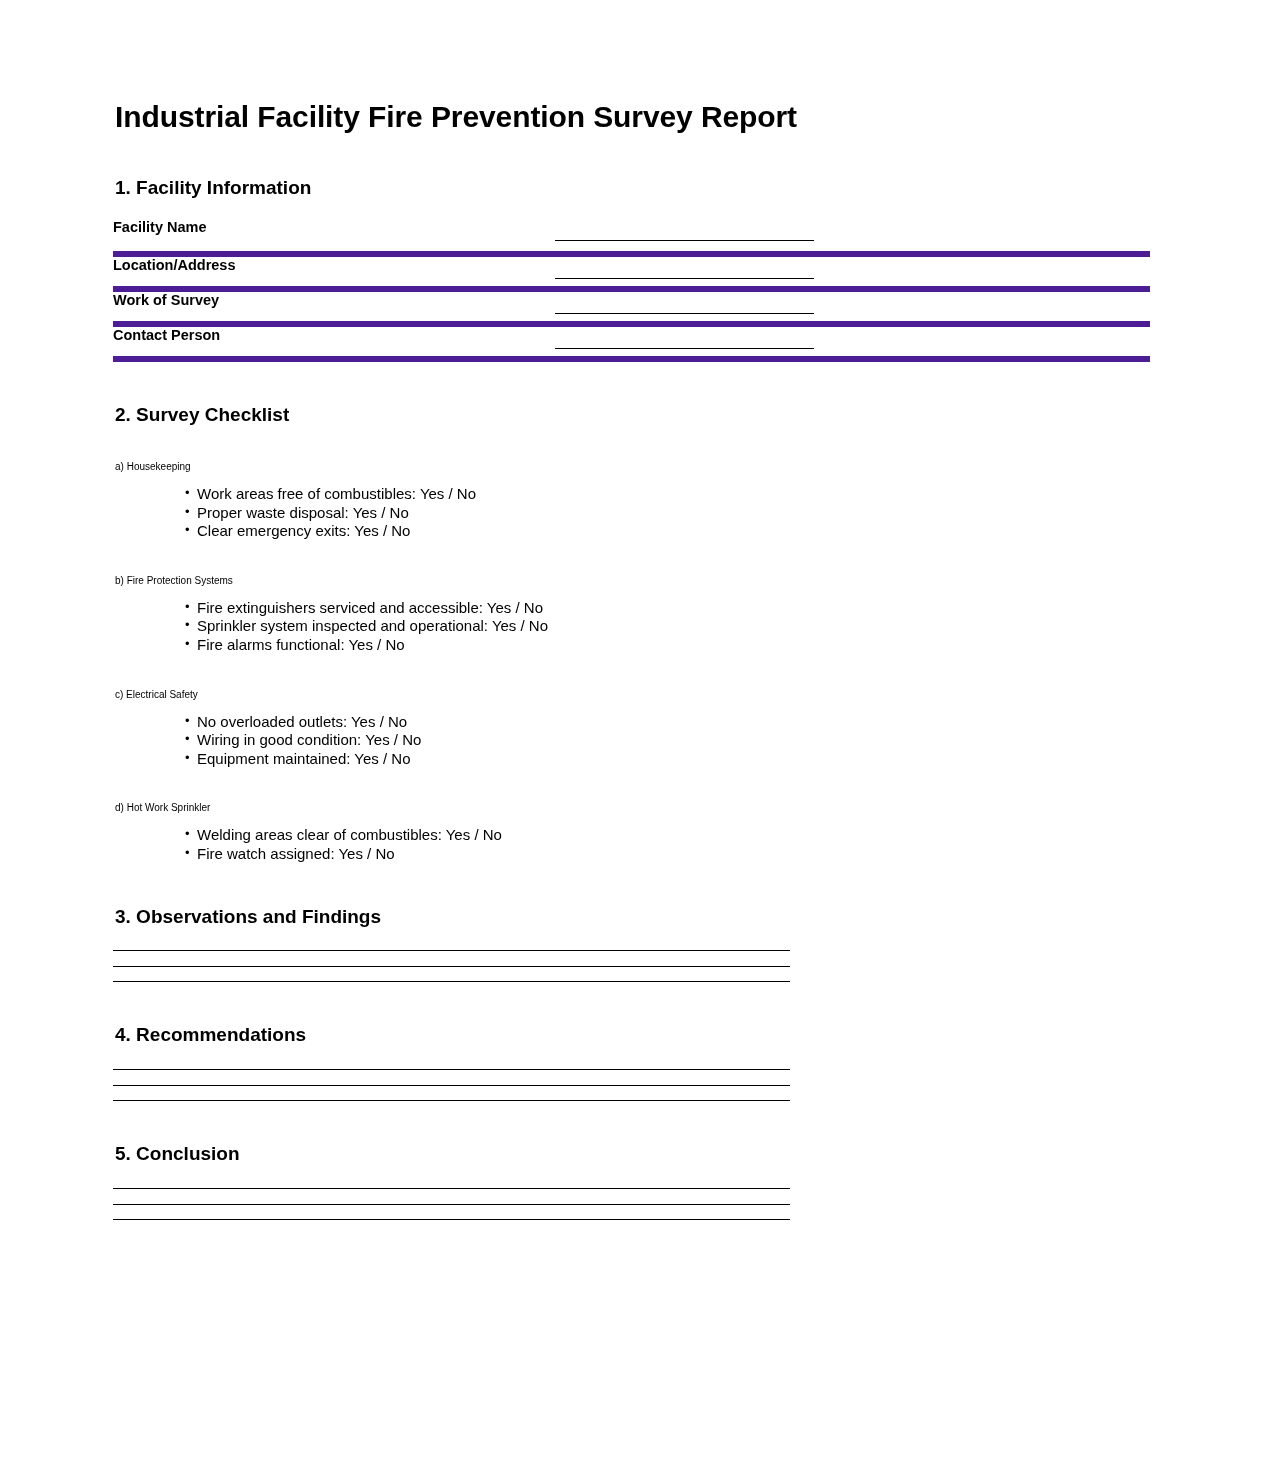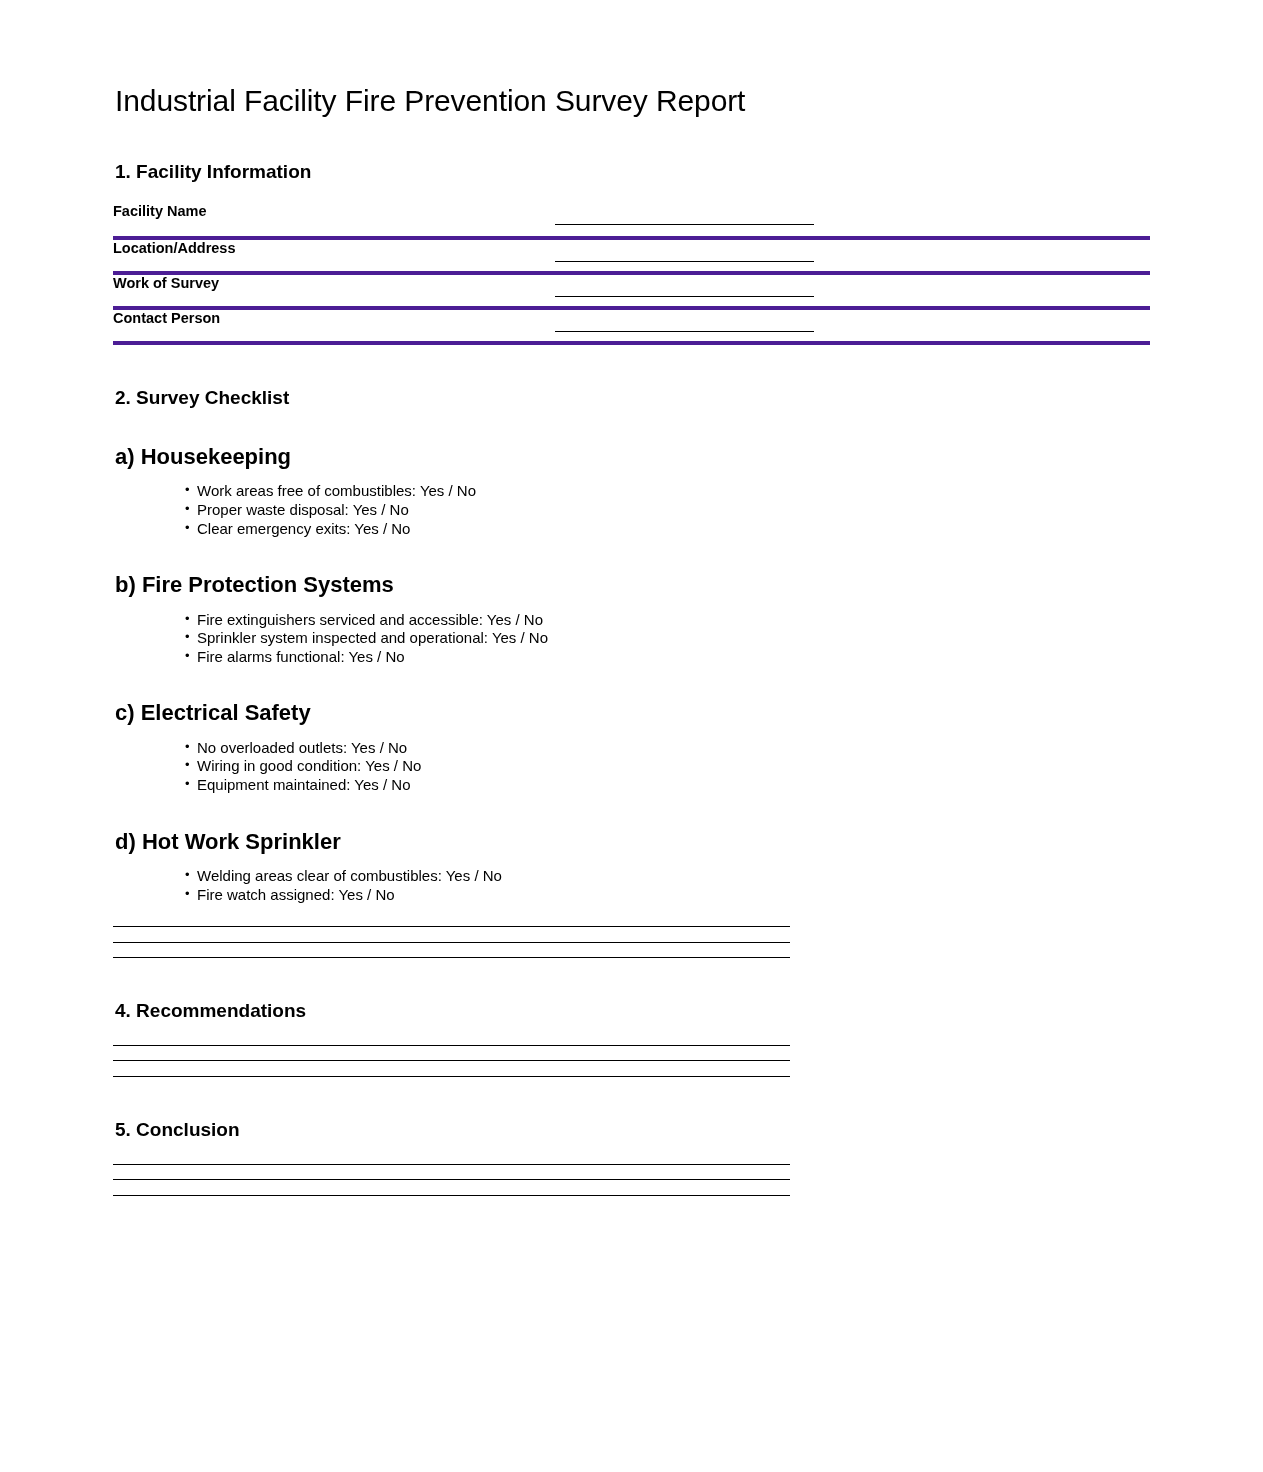--- a/index.html
+++ b/index.html
@@ -15,47 +15,47 @@
     color: #000000;
     -webkit-font-smoothing: none;
   }
   .page {
     padding: 68px 113px 0 113px;
     box-sizing: border-box;
     width: 1263px;
   }
   h1.doc-title {
     font-size: 30px;
-    font-weight: normal;
+    font-weight: bold;
     line-height: 1.15;
-    margin: 16px 0 0 2px;
+    margin: 32px 0 0 2px;
     letter-spacing: -0.1px;
   }
   h2.section-title {
     font-size: 19px;
     font-weight: bold;
     margin: 42px 0 0 2px;
     line-height: 1.2;
   }
   h3.subsection-title {
-    font-size: 22px;
-    font-weight: bold;
+    font-size: 10px;
+    font-weight: normal;
     margin: 34px 0 0 2px;
     line-height: 1.2;
   }
 
   
   table.info-table {
     width: 1037px;
     border-collapse: collapse;
     margin-top: 20px;
     table-layout: fixed;
   }
   table.info-table tr {
-    border-bottom: 4px solid #4c1d95;
+    border-bottom: 6px solid #4c1d95;
   }
   table.info-table td {
     padding: 0;
     vertical-align: top;
     height: 35px;
   }
   td.info-label {
     width: 421px;
     font-size: 14.5px;
     font-weight: bold;
@@ -172,20 +172,21 @@
     <li>Wiring in good condition: Yes / No</li>
     <li>Equipment maintained: Yes / No</li>
   </ul>
 
   <h3 class="subsection-title">d) Hot Work Sprinkler</h3>
   <ul class="check-list">
     <li>Welding areas clear of combustibles: Yes / No</li>
     <li>Fire watch assigned: Yes / No</li>
   </ul>
 
+  <h2 class="section-title">3. Observations and Findings</h2>
   <div class="blank-lines">
     <div class="blank-line"></div>
     <div class="blank-line"></div>
     <div class="blank-line"></div>
   </div>
 
   <h2 class="section-title">4. Recommendations</h2>
   <div class="blank-lines">
     <div class="blank-line"></div>
     <div class="blank-line"></div>

